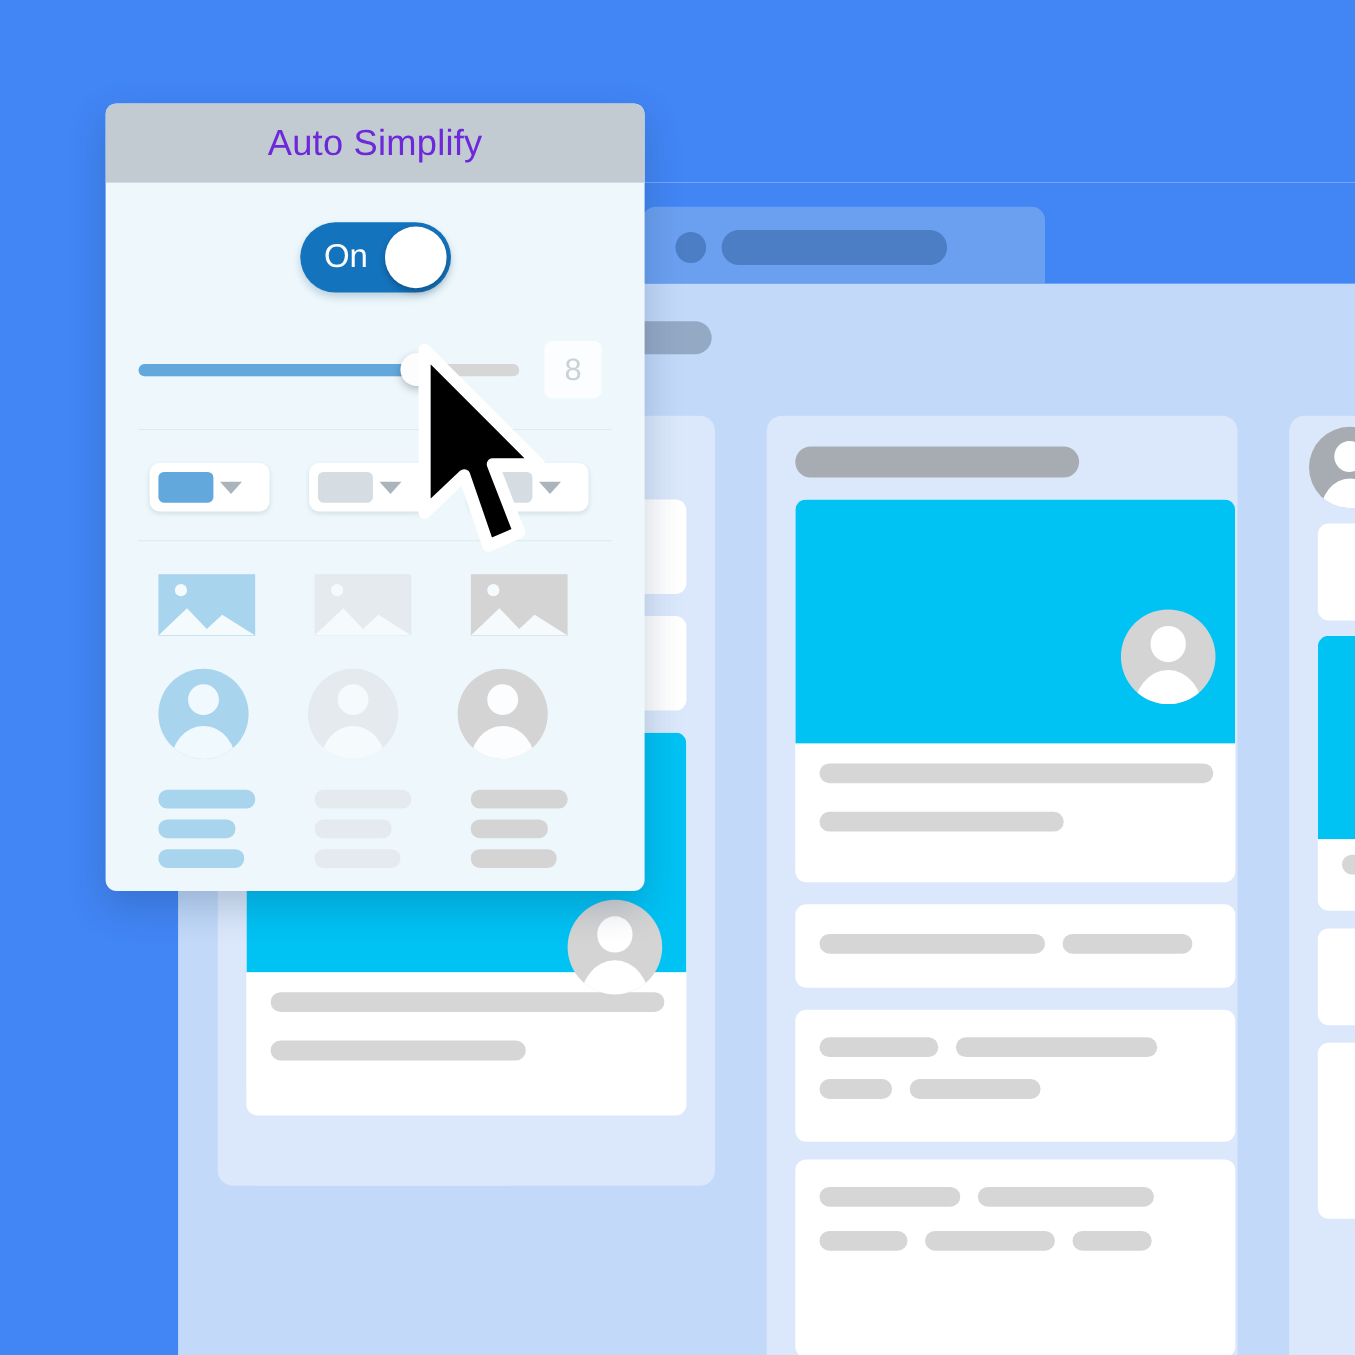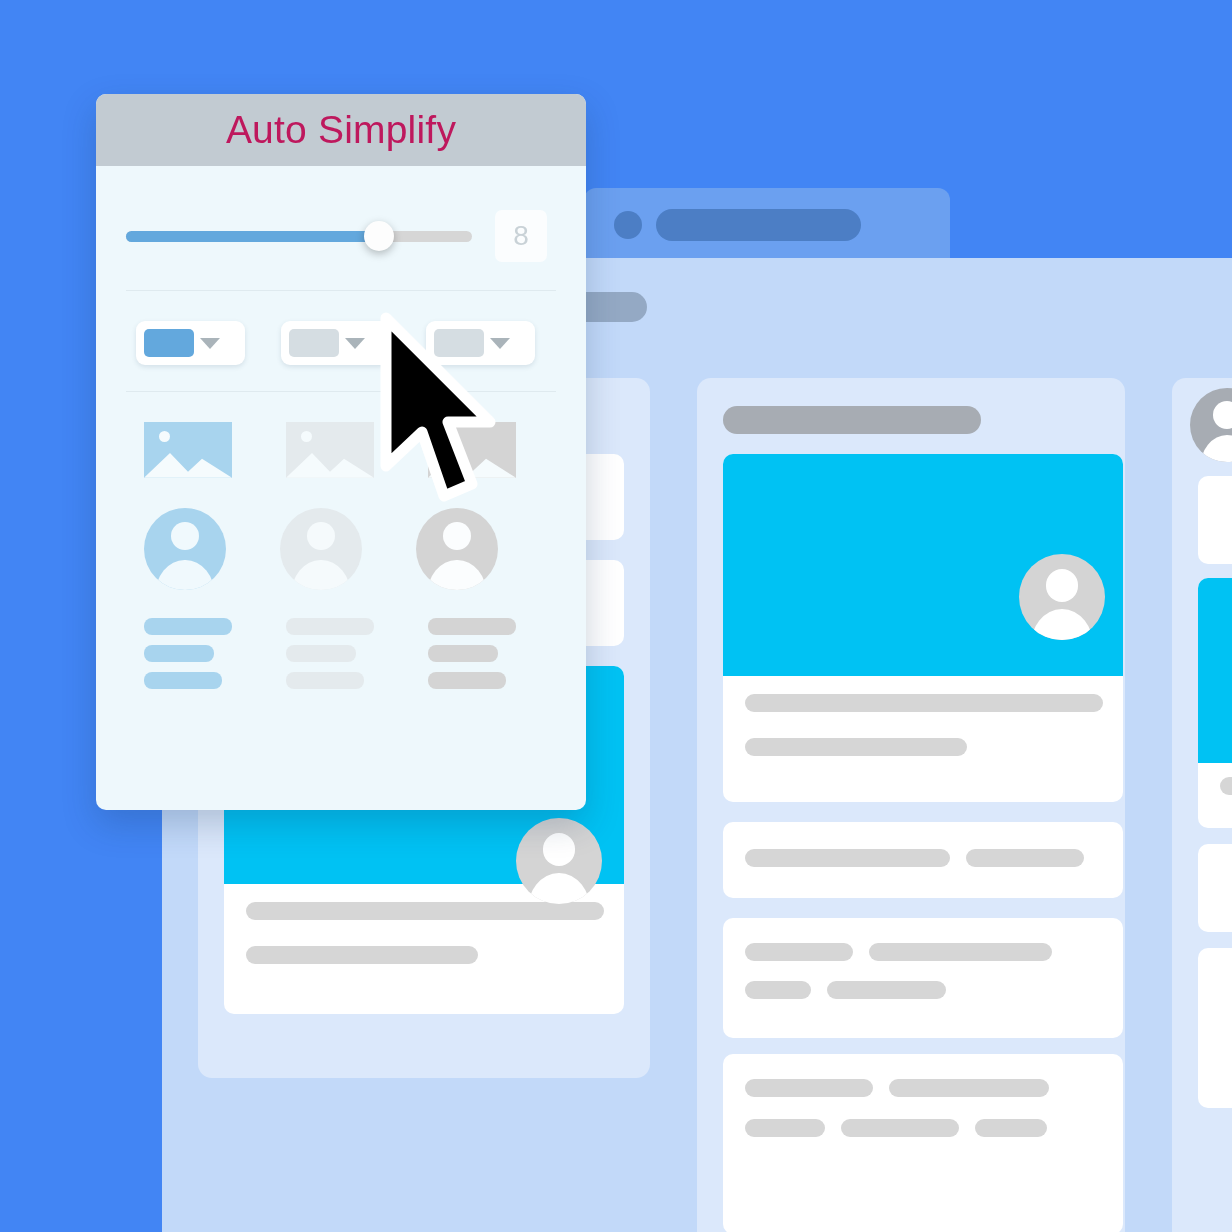--- a/index.html
+++ b/index.html
@@ -82,21 +82,21 @@
   #settings-panel{
     position:absolute; left:96px; top:94px; width:490px; height:716px;
     border-radius:10px; background:#eef8fc; overflow:hidden;
     box-shadow:0 14px 34px rgba(20,50,90,.22);
   }
   #panel-header{
     height:72px; background:#c2cbd2; display:flex; align-items:center;
     justify-content:center;
   }
   #panel-title{
-    font-size:39px; color:#be185d; letter-spacing:.2px;
+    font-size:33px; color:#6d28d9; letter-spacing:.2px;
   }
   #toggle-row{
     display:flex; justify-content:center; align-items:center; margin-top:36px;
   }
   #toggle{
     position:relative; width:137px; height:64px; border-radius:32px;
     background:#1473bd; display:flex; align-items:center;
     box-shadow:0 4px 8px rgba(0,60,110,.22);
   }
   #toggle-label{
@@ -286,20 +286,26 @@
     <div class="text-card" style="top:570px;width:400px;height:160px;"></div>
   </div>
 </div>
 
 <div id="settings-panel">
 
   <div id="panel-header">
     <div id="panel-title">Auto Simplify</div>
   </div>
 
+  <div id="toggle-row">
+    <div id="toggle">
+      <span id="toggle-label">On</span>
+      <span id="toggle-knob"></span>
+    </div>
+  </div>
 
   <div id="slider-row">
     <div id="slider-track">
       <div id="slider-fill"></div>
       <div id="slider-thumb"></div>
     </div>
     <div id="slider-value">8</div>
   </div>
 
   <div class="divider"></div>

